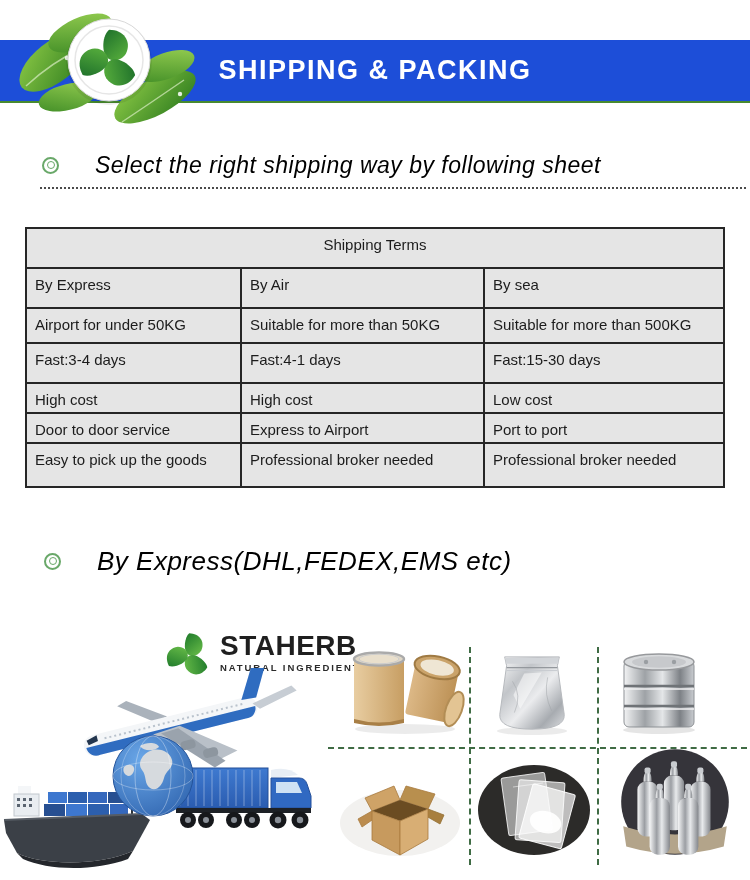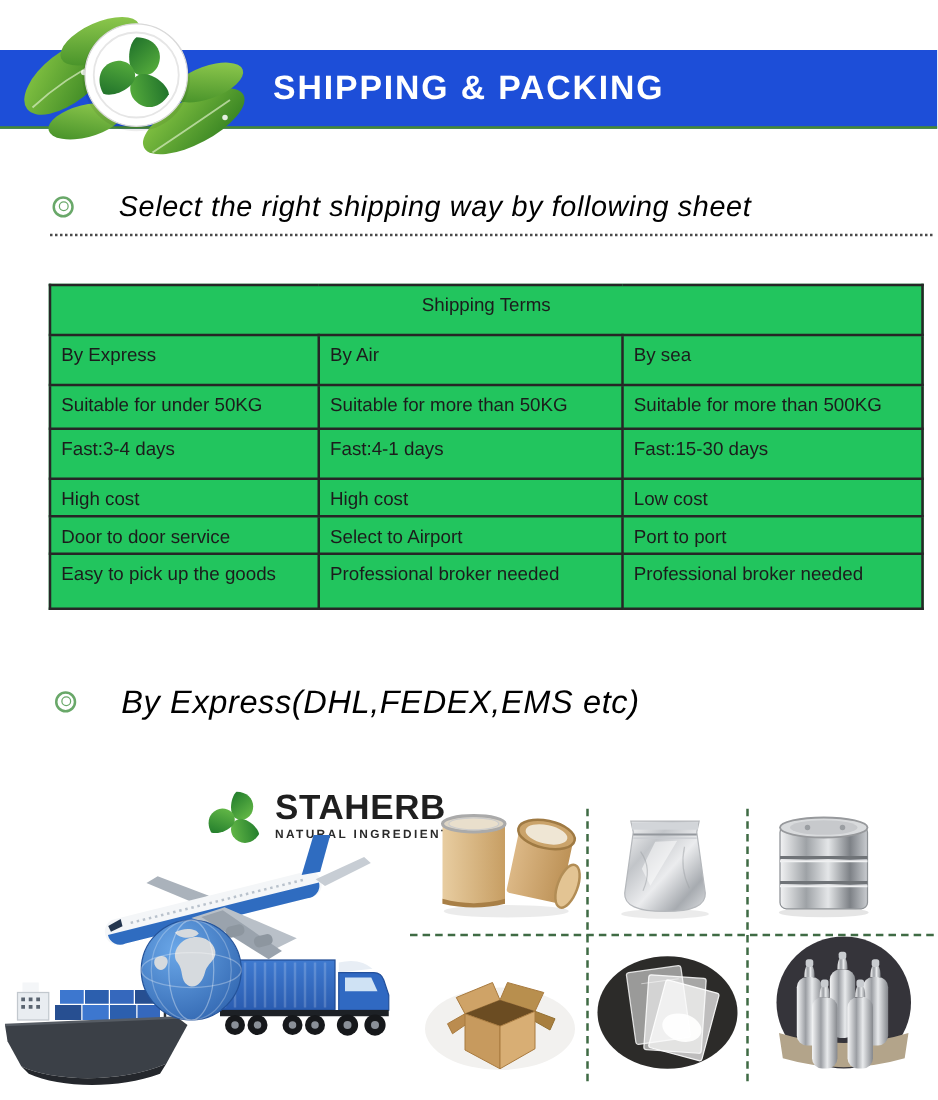--- a/index.html
+++ b/index.html
@@ -20,22 +20,22 @@
   .bullet{width:13px;height:13px;border:2px solid #69a869;border-radius:50%;
           display:flex;align-items:center;justify-content:center;flex:0 0 auto;}
   .bullet::after{content:'';width:6px;height:6px;border:1.5px solid #69a869;border-radius:50%;}
   .h-text{margin-left:36px;font-style:italic;color:#000000;}
   .h1 .h-text{font-size:23px;letter-spacing:.5px;}
   .h2 .h-text{font-size:26px;letter-spacing:.5px;}
 
   .dotted{position:absolute;left:40px;top:187px;width:706px;border-top:2px dotted #4a4a4a;}
 
   
-  table.terms{position:absolute;left:39px;top:227px;width:698px;border-collapse:collapse;
-          table-layout:fixed;background:#22c55e;}
+  table.terms{position:absolute;left:25px;top:227px;width:698px;border-collapse:collapse;
+          table-layout:fixed;background:#e5e5e5;}
   table.terms td{border:2px solid #262626;font-size:15px;color:#1c1c1c;
           padding:7px 8px 0 8px;vertical-align:top;overflow:hidden;}
   td.t-title{text-align:center;vertical-align:middle;font-size:18px;padding:0 8px;}
   tr.rt{height:40px;} tr.r1{height:40px;padding-left:32px;} tr.r2{height:35px;} tr.r3{height:40px;}
   tr.r4{height:30px;} tr.r5{height:30px;} tr.r6{height:44px;}
 
   
   .fig{position:absolute;left:0;top:620px;width:652px;height:285px;}
   .abs{position:absolute;}
 
@@ -105,37 +105,37 @@
     <tbody>
         <tr class="rt">
       <td colspan="3" class="t-title">Shipping Terms</td>
     </tr>
     <tr class="r1">
       <td>By Express</td>
       <td>By Air</td>
       <td>By sea</td>
     </tr>
     <tr class="r2">
-      <td>Suitable for under 50KG</td>
+      <td>Airport for under 50KG</td>
       <td>Suitable for more than 50KG</td>
       <td>Suitable for more than 500KG</td>
     </tr>
     <tr class="r3">
       <td>Fast:3-4 days</td>
       <td>Fast:4-1 days</td>
       <td>Fast:15-30 days</td>
     </tr>
     <tr class="r4">
       <td>High cost</td>
       <td>High cost</td>
       <td>Low cost</td>
     </tr>
     <tr class="r5">
       <td>Door to door service</td>
-      <td>Select to Airport</td>
+      <td>Express to Airport</td>
       <td>Port to port</td>
     </tr>
     <tr class="r6">
       <td>Easy to pick up the goods</td>
       <td>Professional broker needed</td>
       <td>Professional broker needed</td>
     </tr>
   </tbody>
     </table>
 

